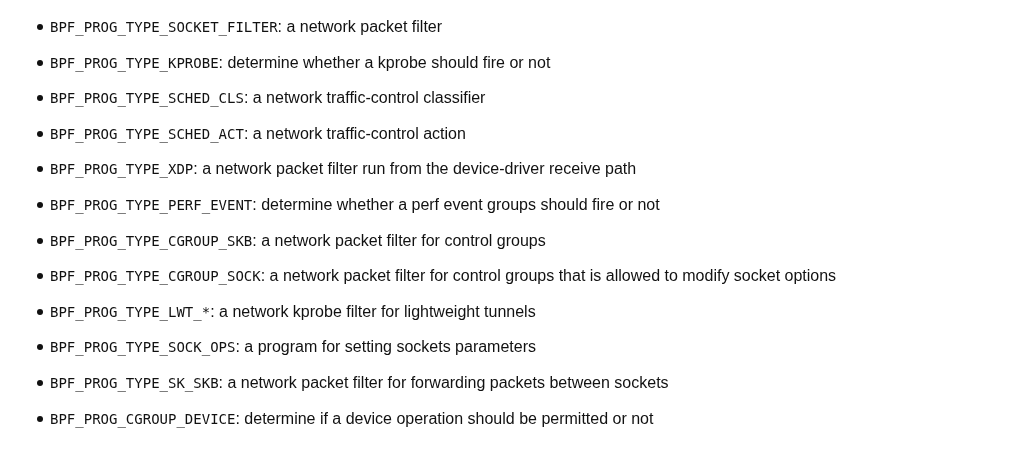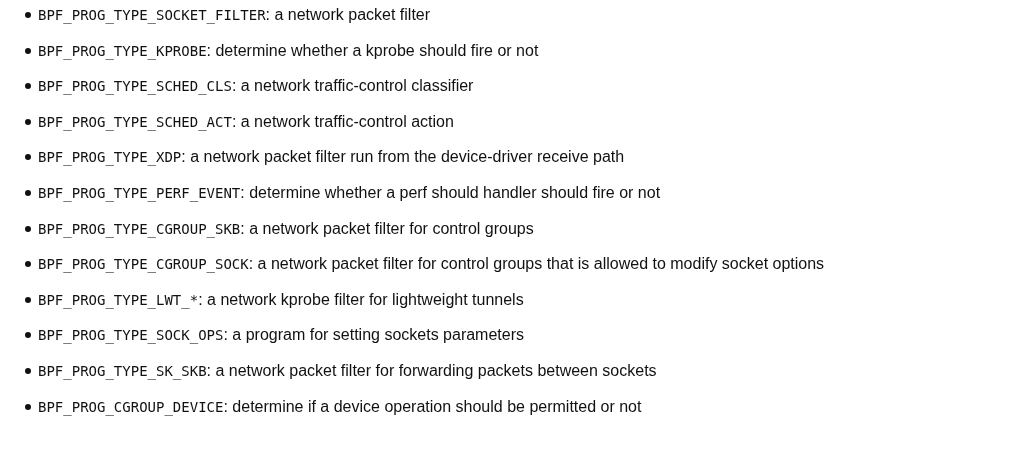--- a/index.html
+++ b/index.html
@@ -8,21 +8,21 @@
   }
   body {
     width: 1024px;
     height: 466px;
     background: #ffffff;
     overflow: hidden;
     font-family: "Liberation Sans", sans-serif;
     color: #111111;
   }
   ul.bpf-list {
-    margin: 0;
+    margin: 12px;
     padding: 6px 0 0 38px;
     list-style: none;
   }
   ul.bpf-list li {
     position: relative;
     font-size: 16px;
     line-height: 18px;
     margin: 0 0 17.6px 0;
     white-space: nowrap;
   }
@@ -49,20 +49,20 @@
 </style>
 </head>
 <body>
 
 <ul class="bpf-list">
   <li><span class="code">BPF_PROG_TYPE_SOCKET_FILTER</span><span class="sep">: </span><span class="desc">a network packet filter</span></li>
   <li><span class="code">BPF_PROG_TYPE_KPROBE</span><span class="sep">: </span><span class="desc">determine whether a kprobe should fire or not</span></li>
   <li><span class="code">BPF_PROG_TYPE_SCHED_CLS</span><span class="sep">: </span><span class="desc">a network traffic-control classifier</span></li>
   <li><span class="code">BPF_PROG_TYPE_SCHED_ACT</span><span class="sep">: </span><span class="desc">a network traffic-control action</span></li>
   <li><span class="code">BPF_PROG_TYPE_XDP</span><span class="sep">: </span><span class="desc">a network packet filter run from the device-driver receive path</span></li>
-  <li><span class="code">BPF_PROG_TYPE_PERF_EVENT</span><span class="sep">: </span><span class="desc">determine whether a perf should handler should fire or not</span></li>
+  <li><span class="code">BPF_PROG_TYPE_PERF_EVENT</span><span class="sep">: </span><span class="desc">determine whether a perf event groups should fire or not</span></li>
   <li><span class="code">BPF_PROG_TYPE_CGROUP_SKB</span><span class="sep">: </span><span class="desc">a network packet filter for control groups</span></li>
   <li><span class="code">BPF_PROG_TYPE_CGROUP_SOCK</span><span class="sep">: </span><span class="desc">a network packet filter for control groups that is allowed to modify socket options</span></li>
   <li><span class="code">BPF_PROG_TYPE_LWT_*</span><span class="sep">: </span><span class="desc">a network kprobe filter for lightweight tunnels</span></li>
   <li><span class="code">BPF_PROG_TYPE_SOCK_OPS</span><span class="sep">: </span><span class="desc">a program for setting sockets parameters</span></li>
   <li><span class="code">BPF_PROG_TYPE_SK_SKB</span><span class="sep">: </span><span class="desc">a network packet filter for forwarding packets between sockets</span></li>
   <li><span class="code">BPF_PROG_CGROUP_DEVICE</span><span class="sep">: </span><span class="desc">determine if a device operation should be permitted or not</span></li>
 </ul>
 
 </body></html>

